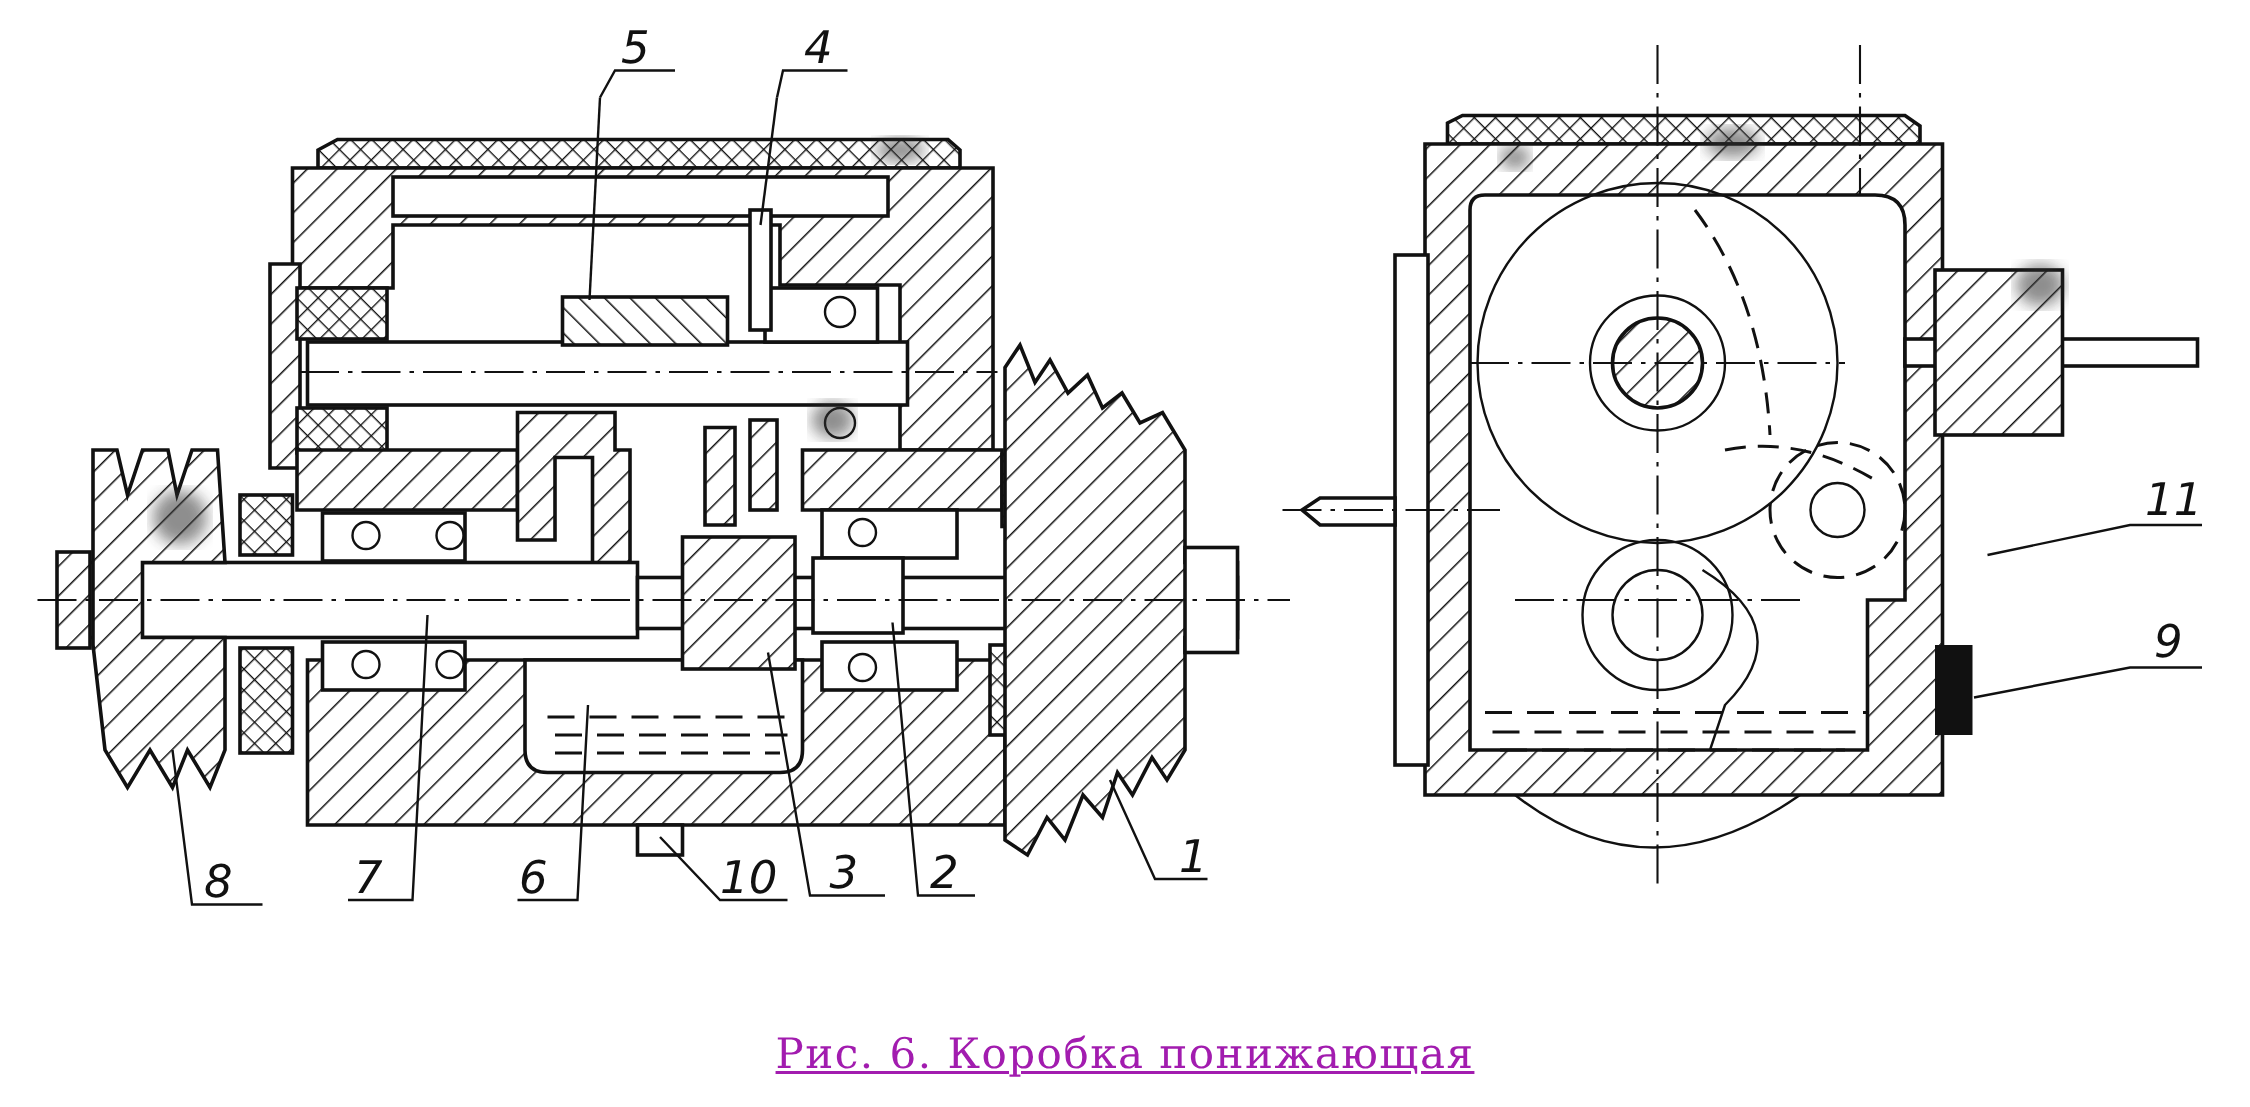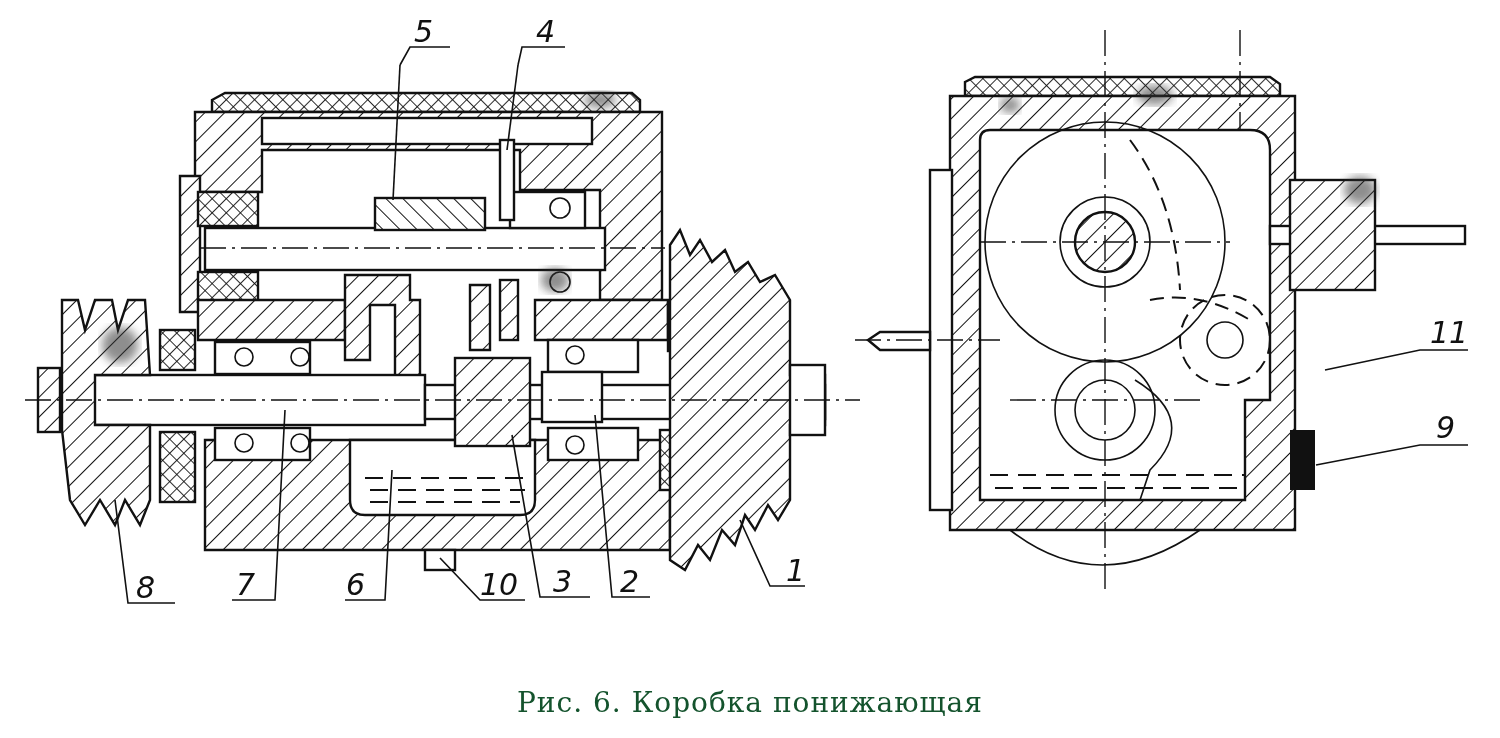--- a/index.html
+++ b/index.html
@@ -1,18 +1,18 @@
 <!DOCTYPE html>
 <html><head>
 <meta charset="utf-8">
 <style>
   html, body { margin:0; padding:0; background:#ffffff; }
   body { width:1500px; height:738px; position:relative; overflow:hidden; font-family:"Liberation Serif", serif; }
   #figure { position:absolute; left:0; top:0; width:1500px; height:738px; }
-  .caption { position:absolute; left:0; width:1500px; top:686px; text-align:center; font-family:"DejaVu Serif", serif; font-size:28px; color:#14532d; letter-spacing:1px; }
+  .caption { position:absolute; left:0; width:1500px; top:686px; text-align:center; font-family:"DejaVu Serif", serif; font-size:28px; color:#a21caf; letter-spacing:1px;text-decoration:underline; }
   .callout { font-family:"DejaVu Sans", sans-serif; font-style:italic; font-size:30px; fill:#111; }
   .thin { stroke:#111; stroke-width:1.6; fill:none; }
   .axis { stroke:#111; stroke-width:1.4; stroke-dasharray:26 6 3 6; fill:none; }
   .dash { stroke:#111; stroke-width:2; stroke-dasharray:14 8; fill:none; }
   .oil { stroke:#111; stroke-width:2; stroke-dasharray:18 10; fill:none; }
   .hatch { fill:url(#hatch); stroke:#111; stroke-width:2.4; }
   .hatch2 { fill:url(#hatch2); stroke:#111; stroke-width:2.4; }
   .cross { fill:url(#cross); stroke:#111; stroke-width:2.4; }
   .white { fill:#fff; stroke:#111; stroke-width:2.4; }
   .smudge { fill:#333; opacity:0.55; filter:url(#blur); }

